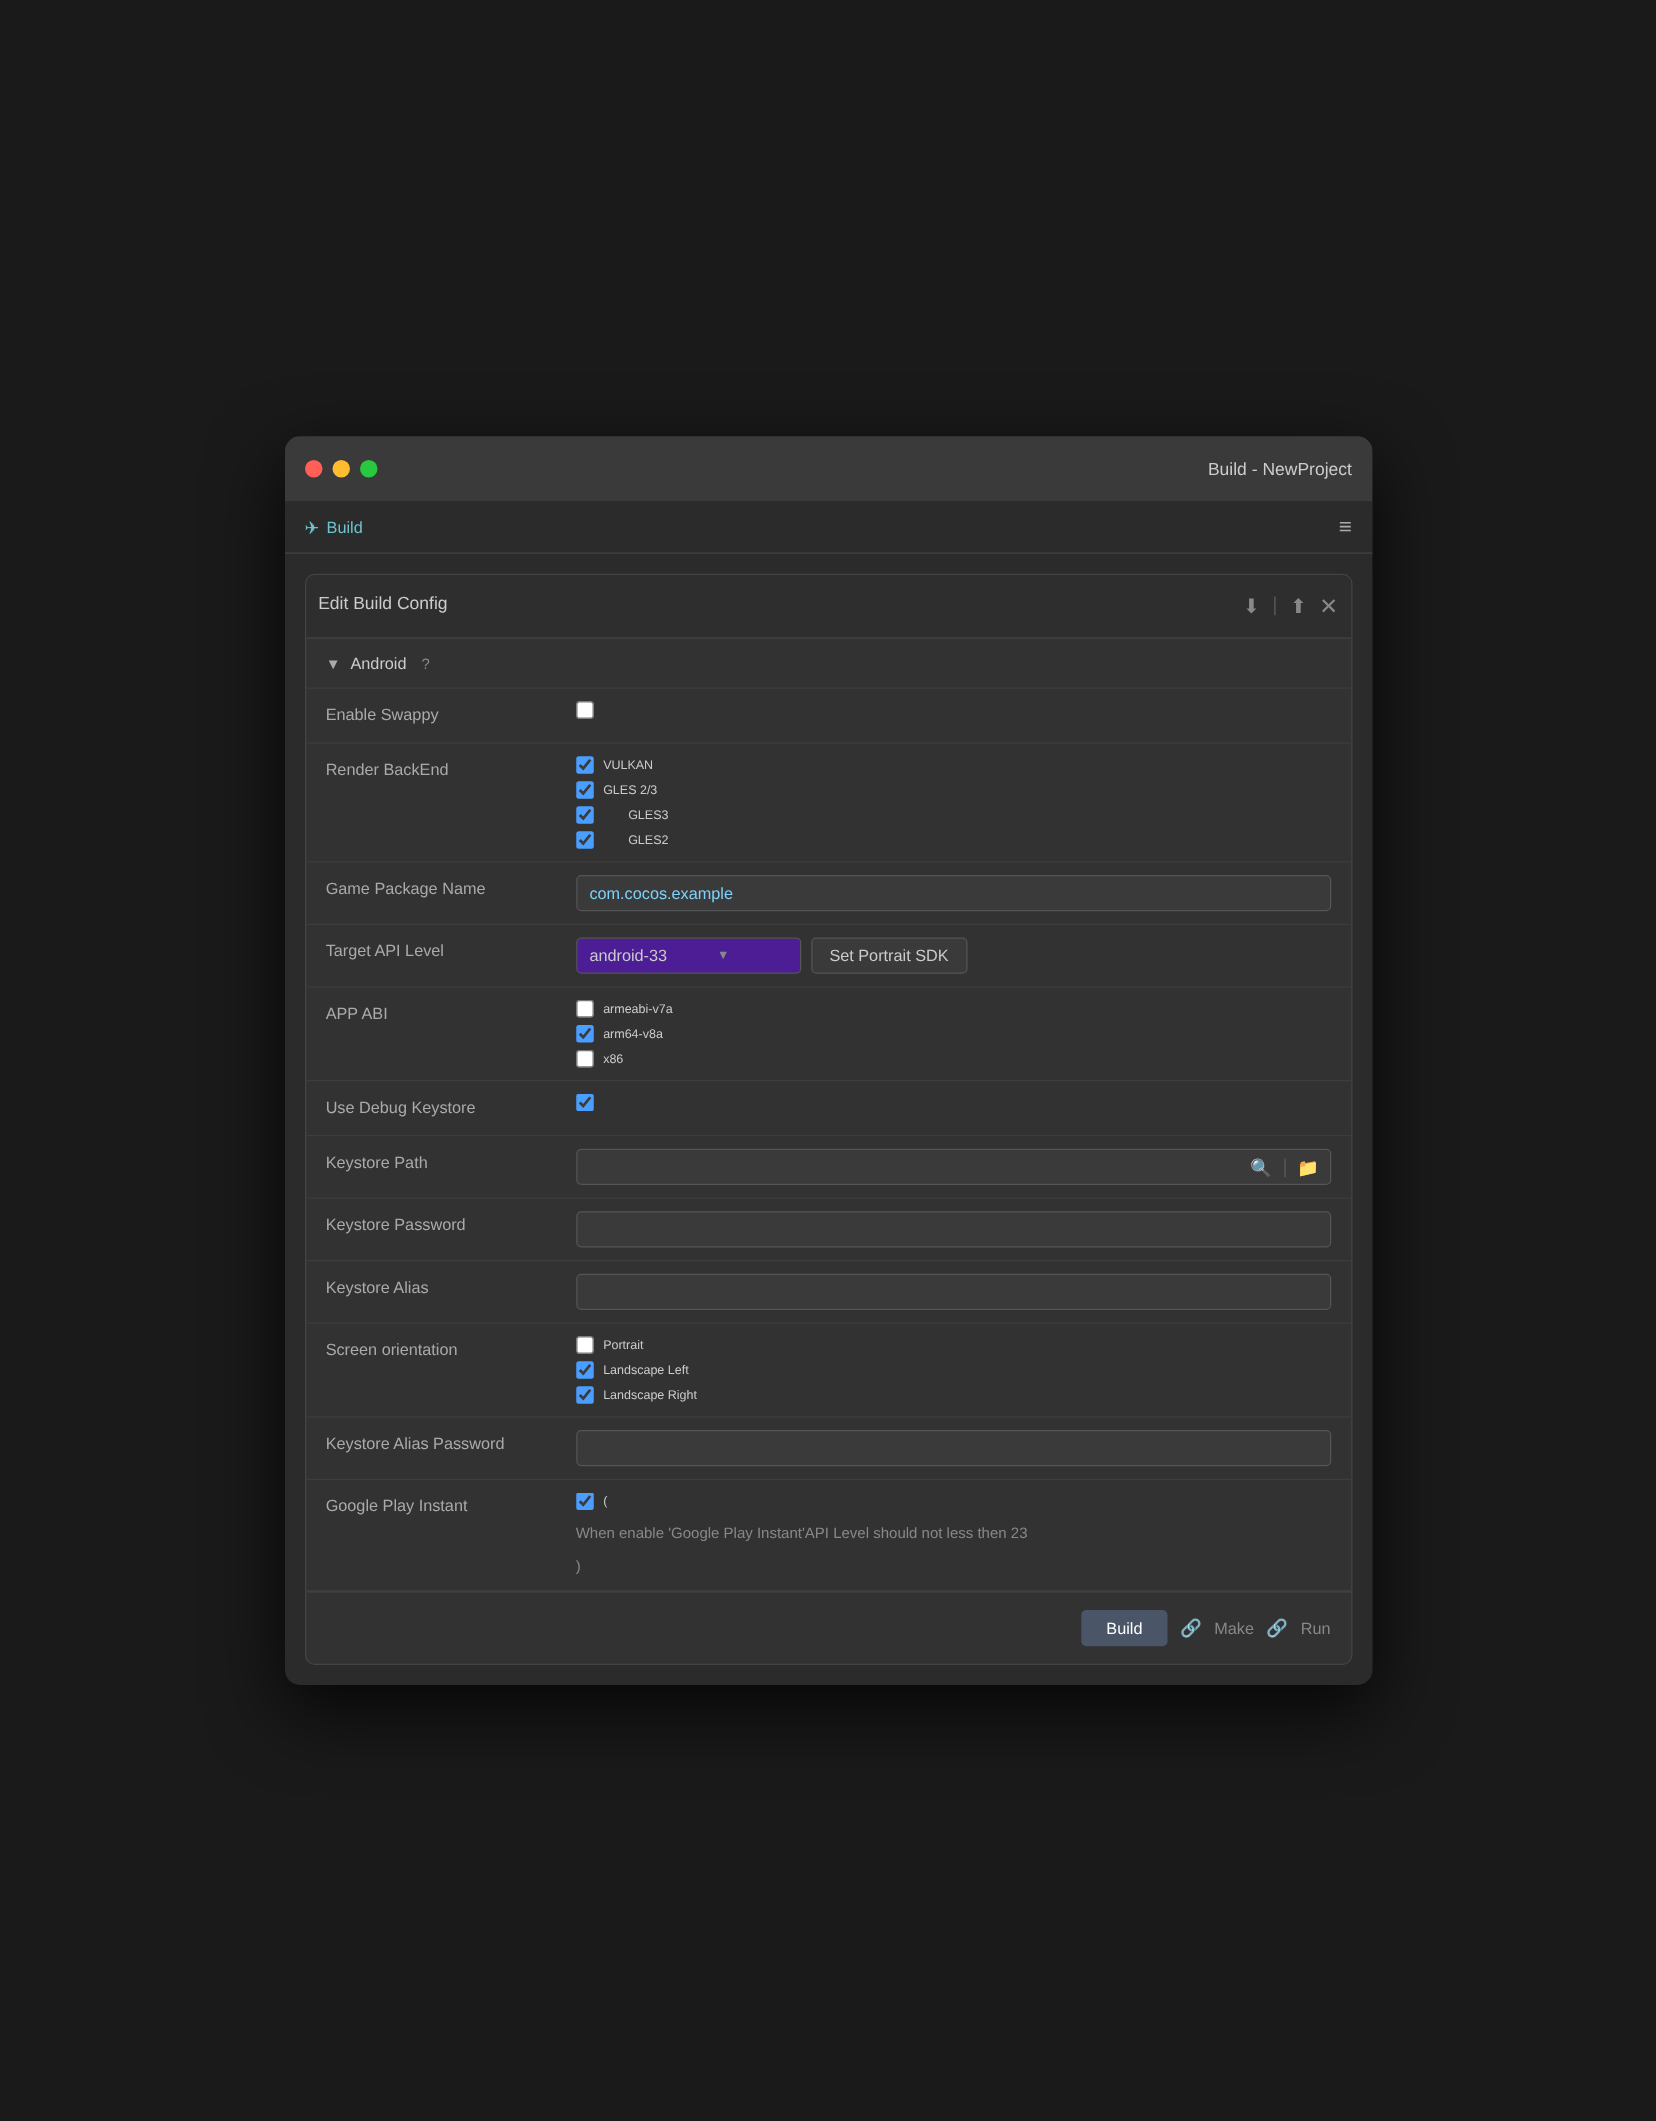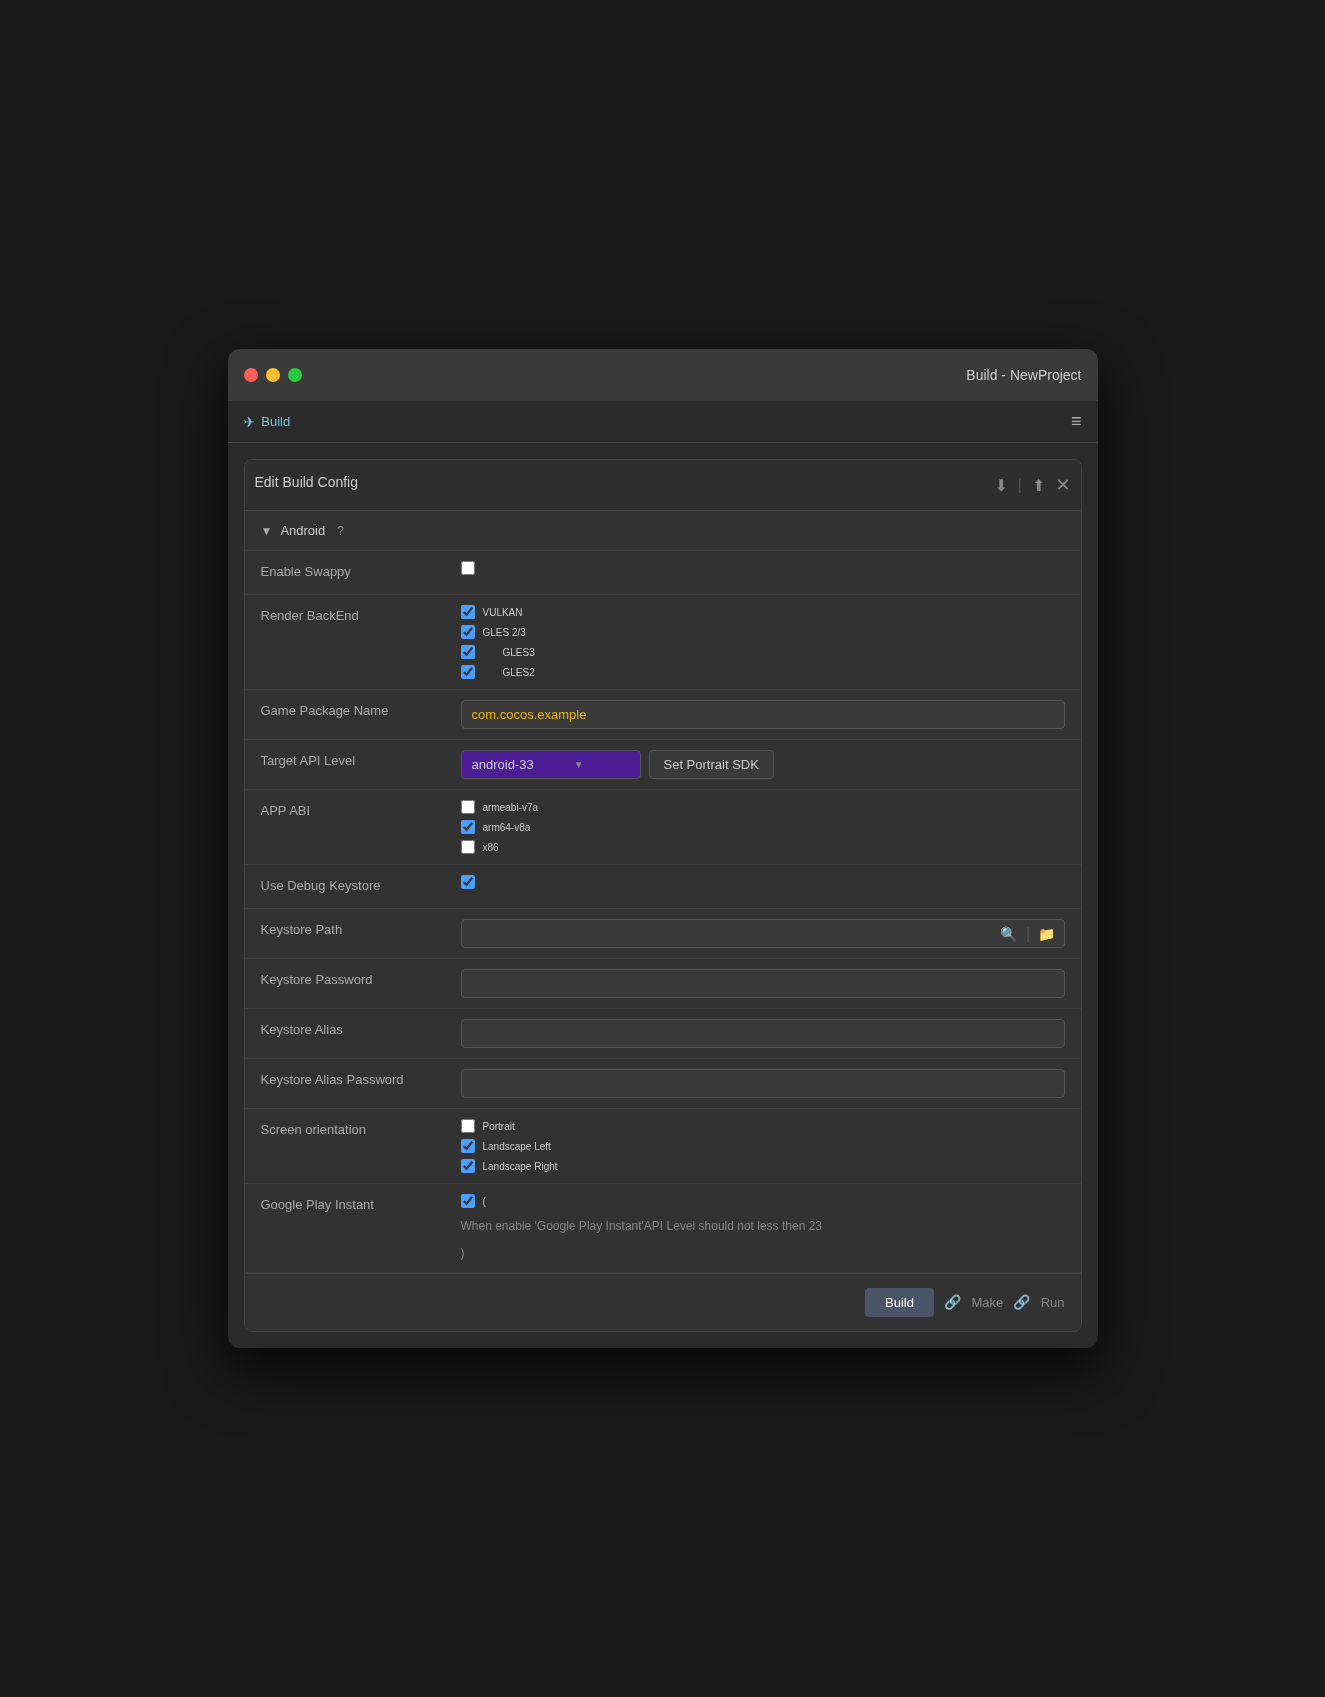--- a/index.html
+++ b/index.html
@@ -220,21 +220,21 @@
       height: 14px;
       accent-color: #4a9eff;
       cursor: pointer;
     }
 
     .text-input {
       background: #3a3a3a;
       border: 1px solid #555;
       border-radius: 4px;
       padding: 6px 10px;
-      color: #eab308;
+      color: #7dd3fc;
       font-size: 13px;
       width: 100%;
       outline: none;
     }
 
     .input-with-icons {
       display: flex;
       align-items: center;
       background: #3a3a3a;
       border: 1px solid #555;
@@ -483,41 +483,41 @@
         </div>
 
         <div class="form-row">
           <div class="form-label">Keystore Alias</div>
           <div class="form-control">
             <input type="text" class="text-input" style="">
           </div>
         </div>
 
         <div class="form-row">
-          <div class="form-label">Keystore Alias Password</div>
-          <div class="form-control">
-            <input type="password" class="text-input" style="">
-          </div>
-        </div>
-
-        <div class="form-row">
           <div class="form-label">Screen orientation</div>
           <div class="form-control">
             <div class="checkbox-row">
               <input type="checkbox" style="">
               <span class="checkbox-label">Portrait</span>
             </div>
             <div class="checkbox-row">
               <input type="checkbox" checked="" style="">
               <span class="checkbox-label">Landscape Left</span>
             </div>
             <div class="checkbox-row">
               <input type="checkbox" checked="" style="">
               <span class="checkbox-label">Landscape Right</span>
             </div>
+          </div>
+        </div>
+
+        <div class="form-row">
+          <div class="form-label">Keystore Alias Password</div>
+          <div class="form-control">
+            <input type="password" class="text-input" style="">
           </div>
         </div>
 
         <div class="form-row">
           <div class="form-label">Google Play Instant</div>
           <div class="form-control">
             <div class="checkbox-row">
               <input type="checkbox" checked="" style="">
               <span class="checkbox-label">(</span>
             </div>

